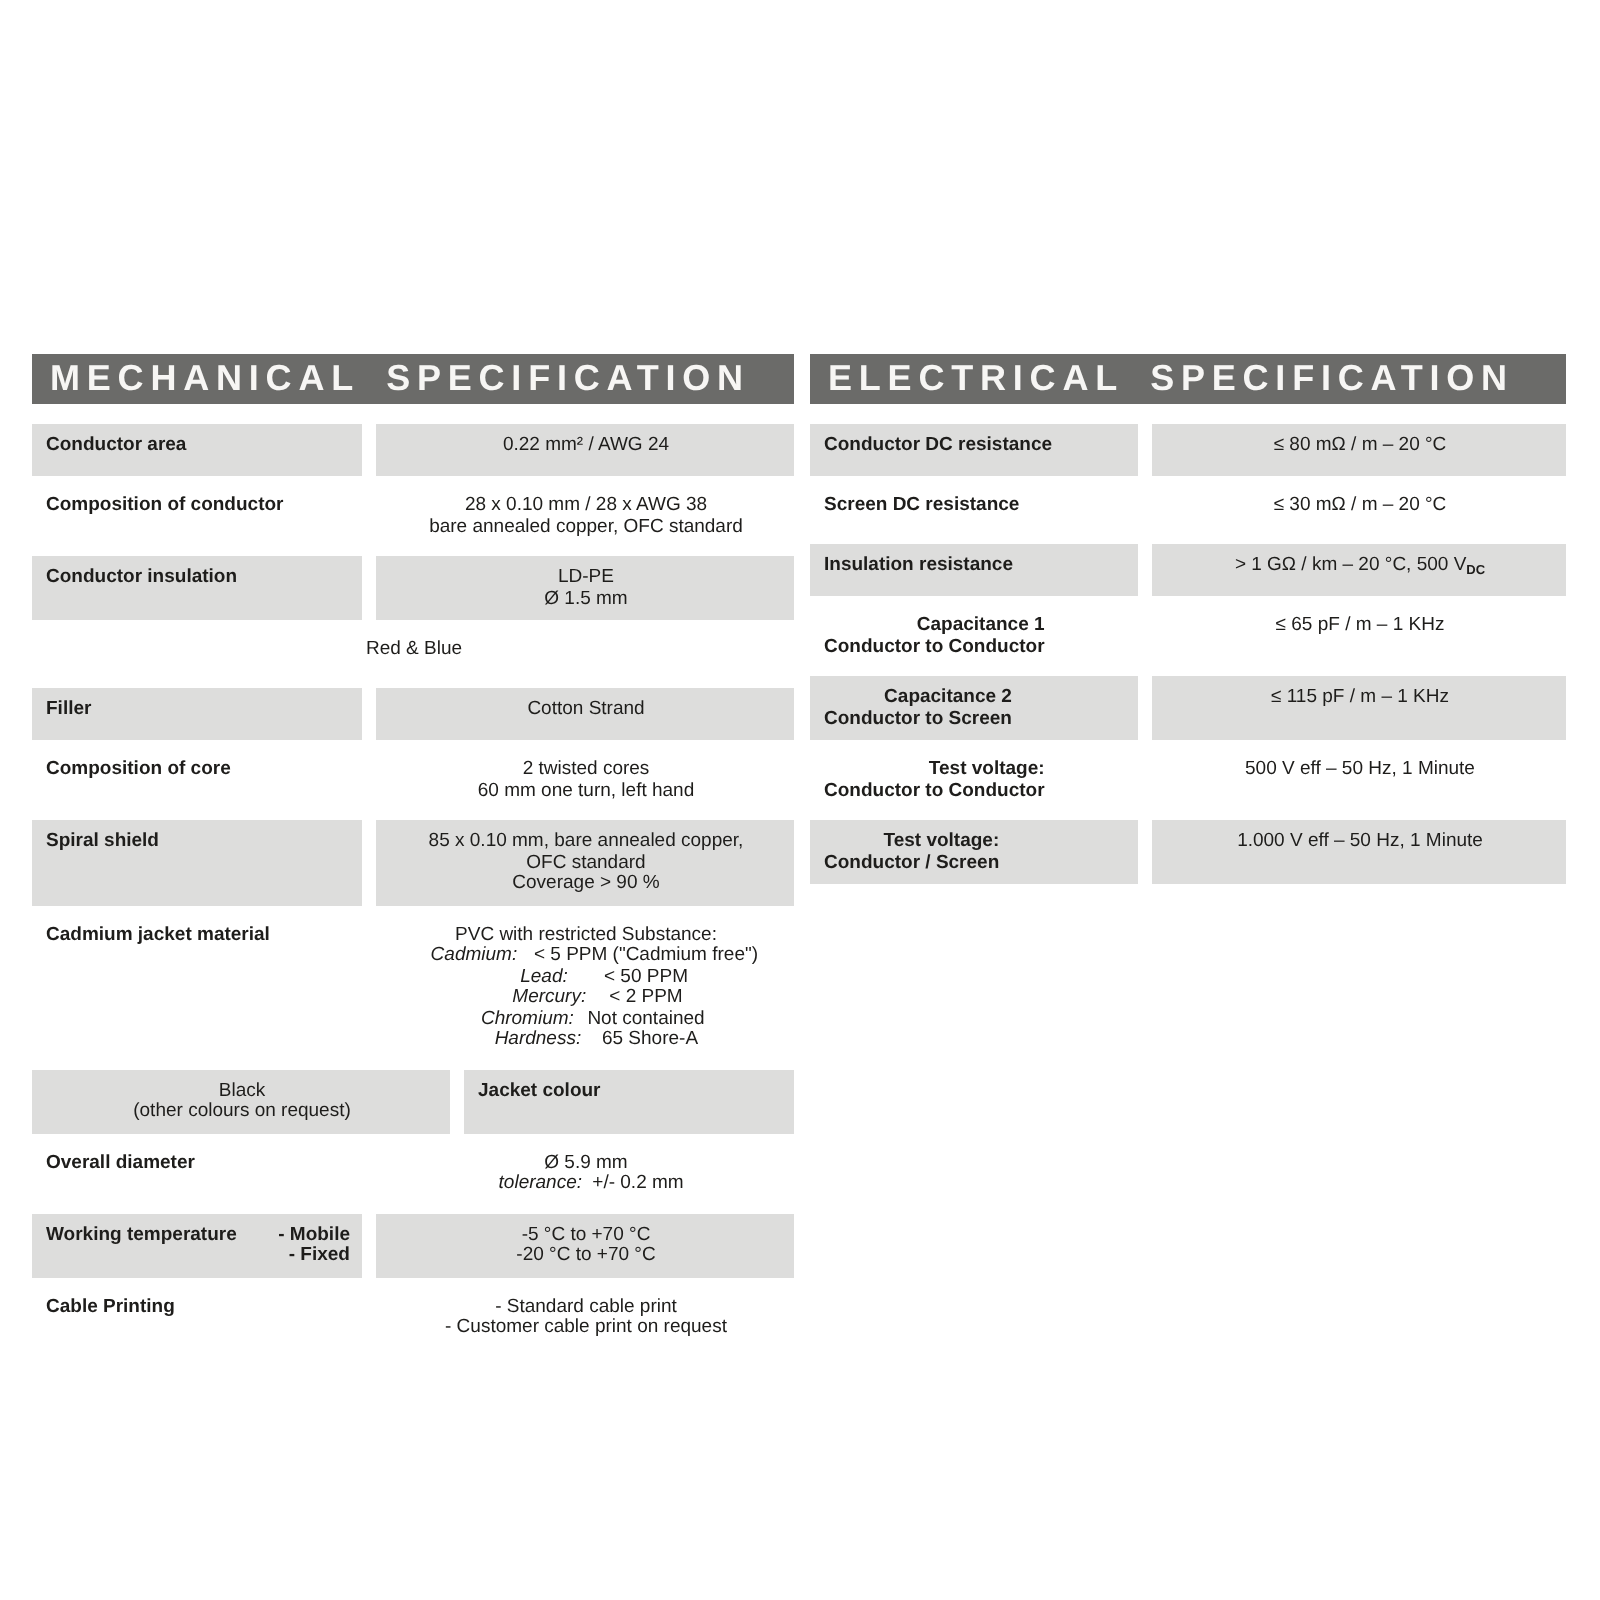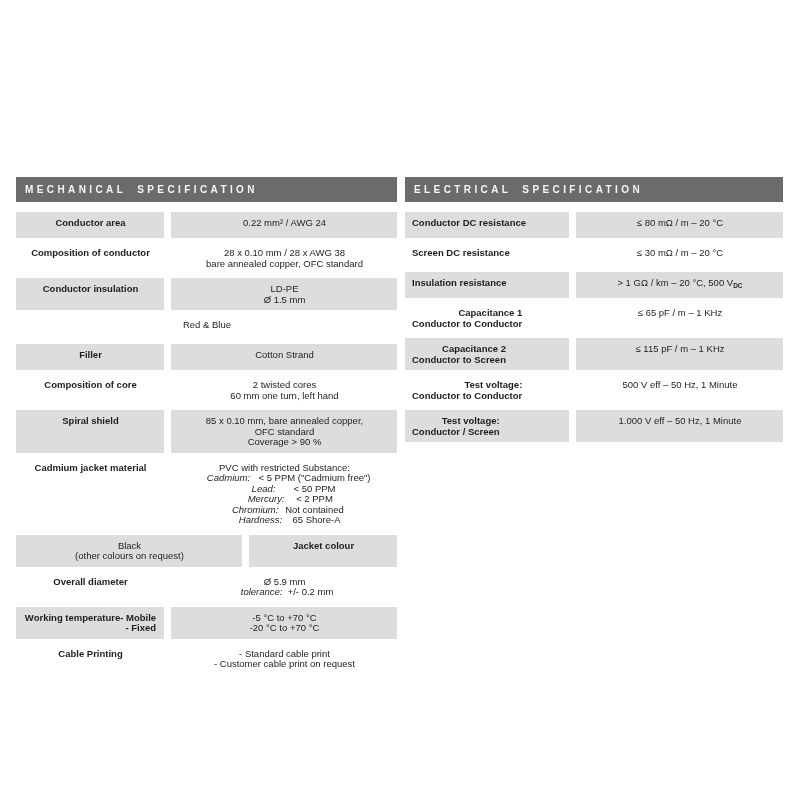--- a/index.html
+++ b/index.html
@@ -20,37 +20,37 @@
   .tables{
     position:absolute;top:177px;left:16px;
     display:flex;gap:8px;align-items:flex-start;
   }
   .spec-table{display:block;}
   .spec-table.mech{width:381px;}
   .spec-table.elec{width:378px;}
   .spec-header{
     height:25px;line-height:25px;
     background:var(--header-bg);color:var(--header-text);
-    font-size:10px;font-weight:bold;
+    font-size:18px;font-weight:bold;
     letter-spacing:3.4px;word-spacing:5px;
     padding-left:9px;margin-bottom:10px;
     white-space:nowrap;overflow:hidden;
   }
   .spec-row{
     display:flex;gap:7px;margin-bottom:4px;
     min-height:26px;
     font-size:9.5px;line-height:10.5px;
   }
   .spec-row .cell{padding:6px 6px 5px 7px;}
   .spec-row.shade .cell{background:var(--row-gray);}
   .cell-label{
     font-weight:bold;flex:none;
     display:flex;justify-content:space-between;align-items:flex-start;
   }
-  .mech .cell-label{width:148px;justify-content:center;}
+  .mech .cell-label{width:165px;}
   .elec .cell-label{width:164px;text-align:right;}
   .cell-value{flex:1;text-align:center;}
   .lab-right{text-align:right;}
   .vline .k{display:inline-block;font-style:italic;}
   sub.vsub{font-size:6.5px;vertical-align:-2px;font-weight:bold;}
 </style>
 </head>
 <body>
 
 <div class="sheet">

